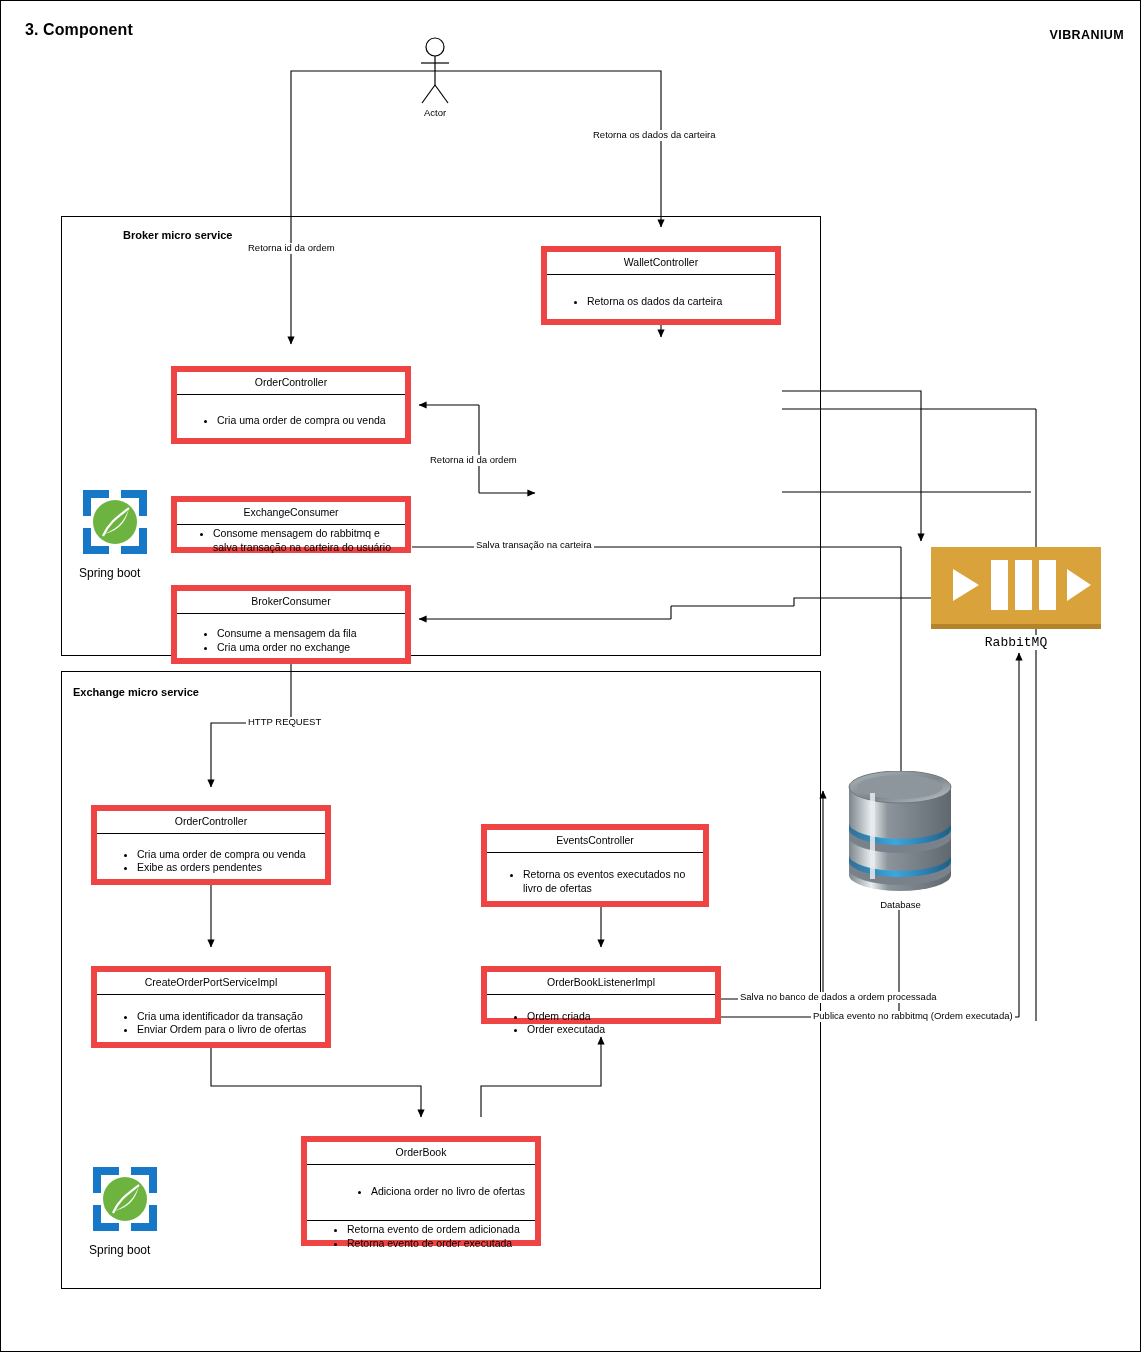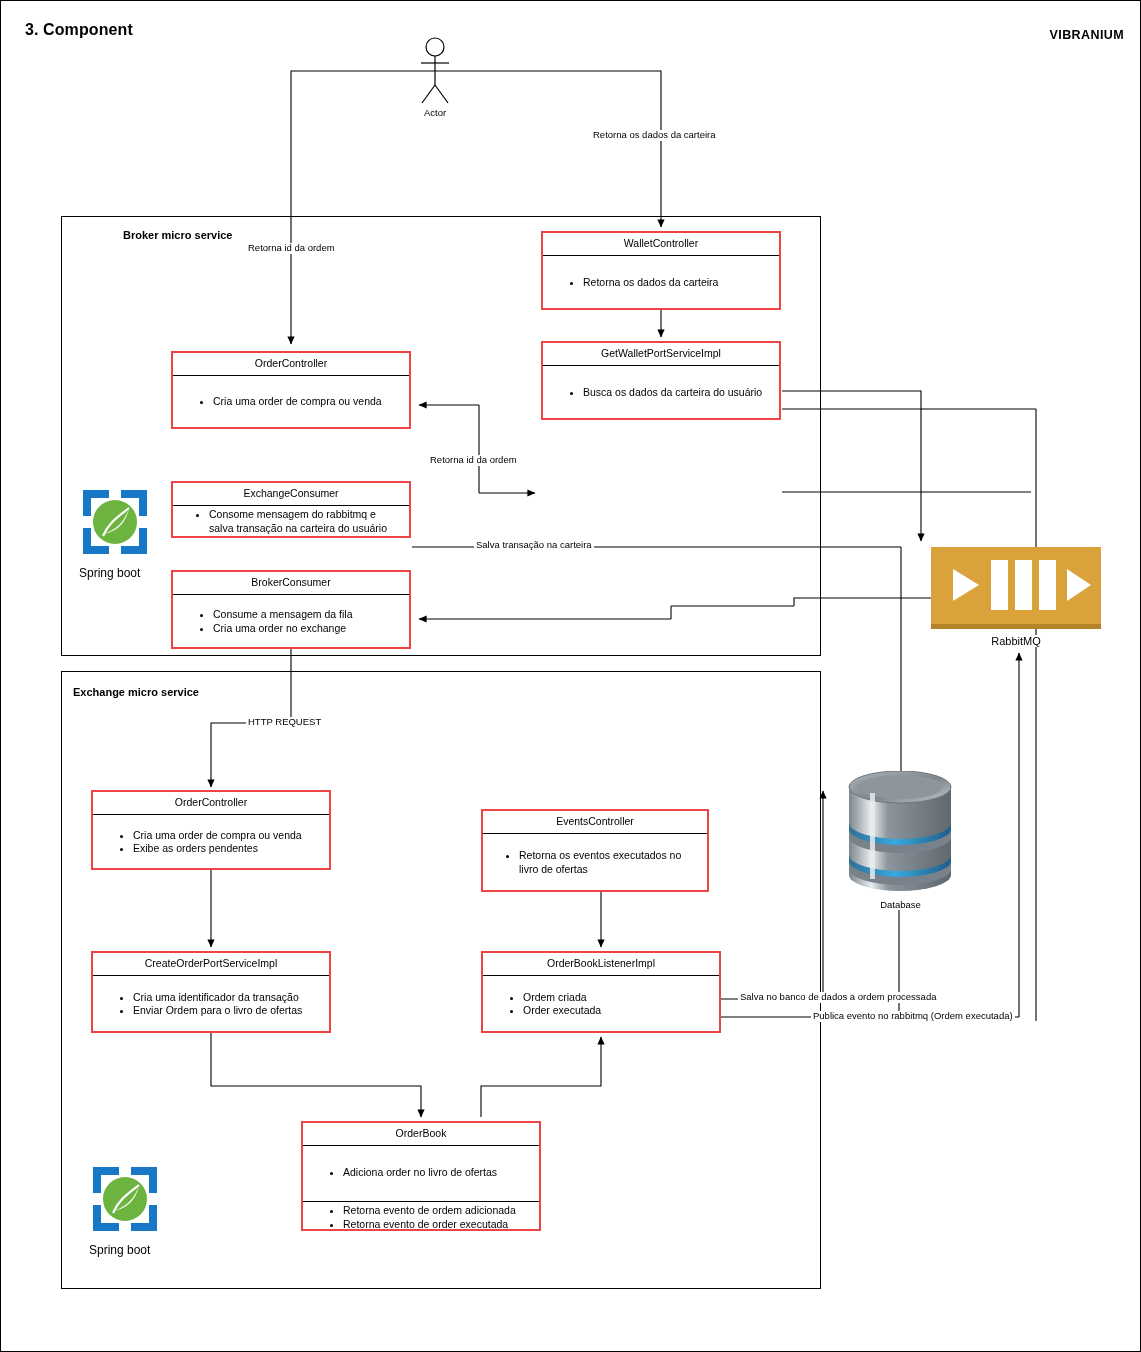--- a/index.html
+++ b/index.html
@@ -37,23 +37,24 @@
   .brand-label {
     position: absolute;
     font-size: 12.5px;
     font-weight: bold;
     letter-spacing: 0.4px;
   }
   
   .uml-box {
     position: absolute;
     background: #ffffff;
-    border: 2px solid #ef4444;
+    border: 6px solid #ef4444;
     box-sizing: border-box;
     z-index: 5;
+    margin-top: 15px;
   }
   .uml-title {
     text-align: center;
     font-size: 10.5px;
     padding: 5px 2px 5px;
     border-bottom: 1px solid #000000;
     line-height: 1.1;
   }
   .uml-body {
     display: flex;
@@ -129,28 +130,29 @@
   .rabbit-body {
     width: 100%;
     height: 100%;
     background: #d9a23b;
     position: relative;
     box-sizing: border-box;
     border-bottom: 5px solid #b4832a;
   }
   .rabbit-caption {
     position: absolute;
-    font-size: 11px;
+    font-size: 13px;
     white-space: nowrap;
     text-align: center;
     width: 100%;
     left: 0;
     top: 100%;
     margin-top: 6px;
     background: #ffffff;
+    font-family: Liberation Mono, monospace;
   }
   .db-wrap {
     position: absolute;
     z-index: 6;
   }
   .db-caption {
     position: absolute;
     font-size: 9.5px;
     white-space: nowrap;
     text-align: center;
@@ -252,28 +254,20 @@
 
   <div class="uml-box" style="left:170px; top:350px; width:240px; height:78px;">
     <div class="uml-title">OrderController</div>
     <div class="uml-body" style="height:53px;">
       <ul class="uml-list">
         <li>Cria uma order de compra ou venda</li>
       </ul>
     </div>
   </div>
 
-  <div class="uml-box" style="left:540px; top:340px; width:240px; height:79px;">
-    <div class="uml-title">GetWalletPortServiceImpl</div>
-    <div class="uml-body" style="height:54px;">
-      <ul class="uml-list">
-        <li>Busca os dados da carteira do usuário</li>
-      </ul>
-    </div>
-  </div>
 
 
   <div class="uml-box" style="left:170px; top:480px; width:240px; height:57px;">
     <div class="uml-title">ExchangeConsumer</div>
     <div class="uml-body" style="height:32px;">
       <ul class="uml-list" style="padding-left:36px;">
         <li>Consome mensagem do rabbitmq e salva transação na carteira do usuário</li>
       </ul>
     </div>
   </div>
@@ -310,33 +304,33 @@
   <div class="uml-box" style="left:90px; top:950px; width:240px; height:82px;">
     <div class="uml-title">CreateOrderPortServiceImpl</div>
     <div class="uml-body" style="height:57px;">
       <ul class="uml-list">
         <li>Cria uma identificador da transação</li>
         <li>Enviar Ordem para o livro de ofertas</li>
       </ul>
     </div>
   </div>
 
-  <div class="uml-box" style="left:480px; top:950px; width:240px; height:82px;">
+  <div class="uml-box" style="left:480px; top:950px; width:240px; height:58px;">
     <div class="uml-title">OrderBookListenerImpl</div>
     <div class="uml-body" style="height:57px;">
       <ul class="uml-list">
         <li>Ordem criada</li>
         <li>Order executada</li>
       </ul>
     </div>
   </div>
 
   <div class="uml-box" style="left:300px; top:1120px; width:240px; height:110px;">
     <div class="uml-title">OrderBook</div>
-    <div class="uml-body" style="height:55px;">
+    <div class="uml-body" style="height:55px;align-items:flex-end;">
       <ul class="uml-list">
         <li>Adiciona order no livro de ofertas</li>
       </ul>
     </div>
     <div class="uml-body" style="height:33px;">
       <ul class="uml-list">
         <li>Retorna evento de ordem adicionada</li>
         <li>Retorna evento de order executada</li>
       </ul>
     </div>

